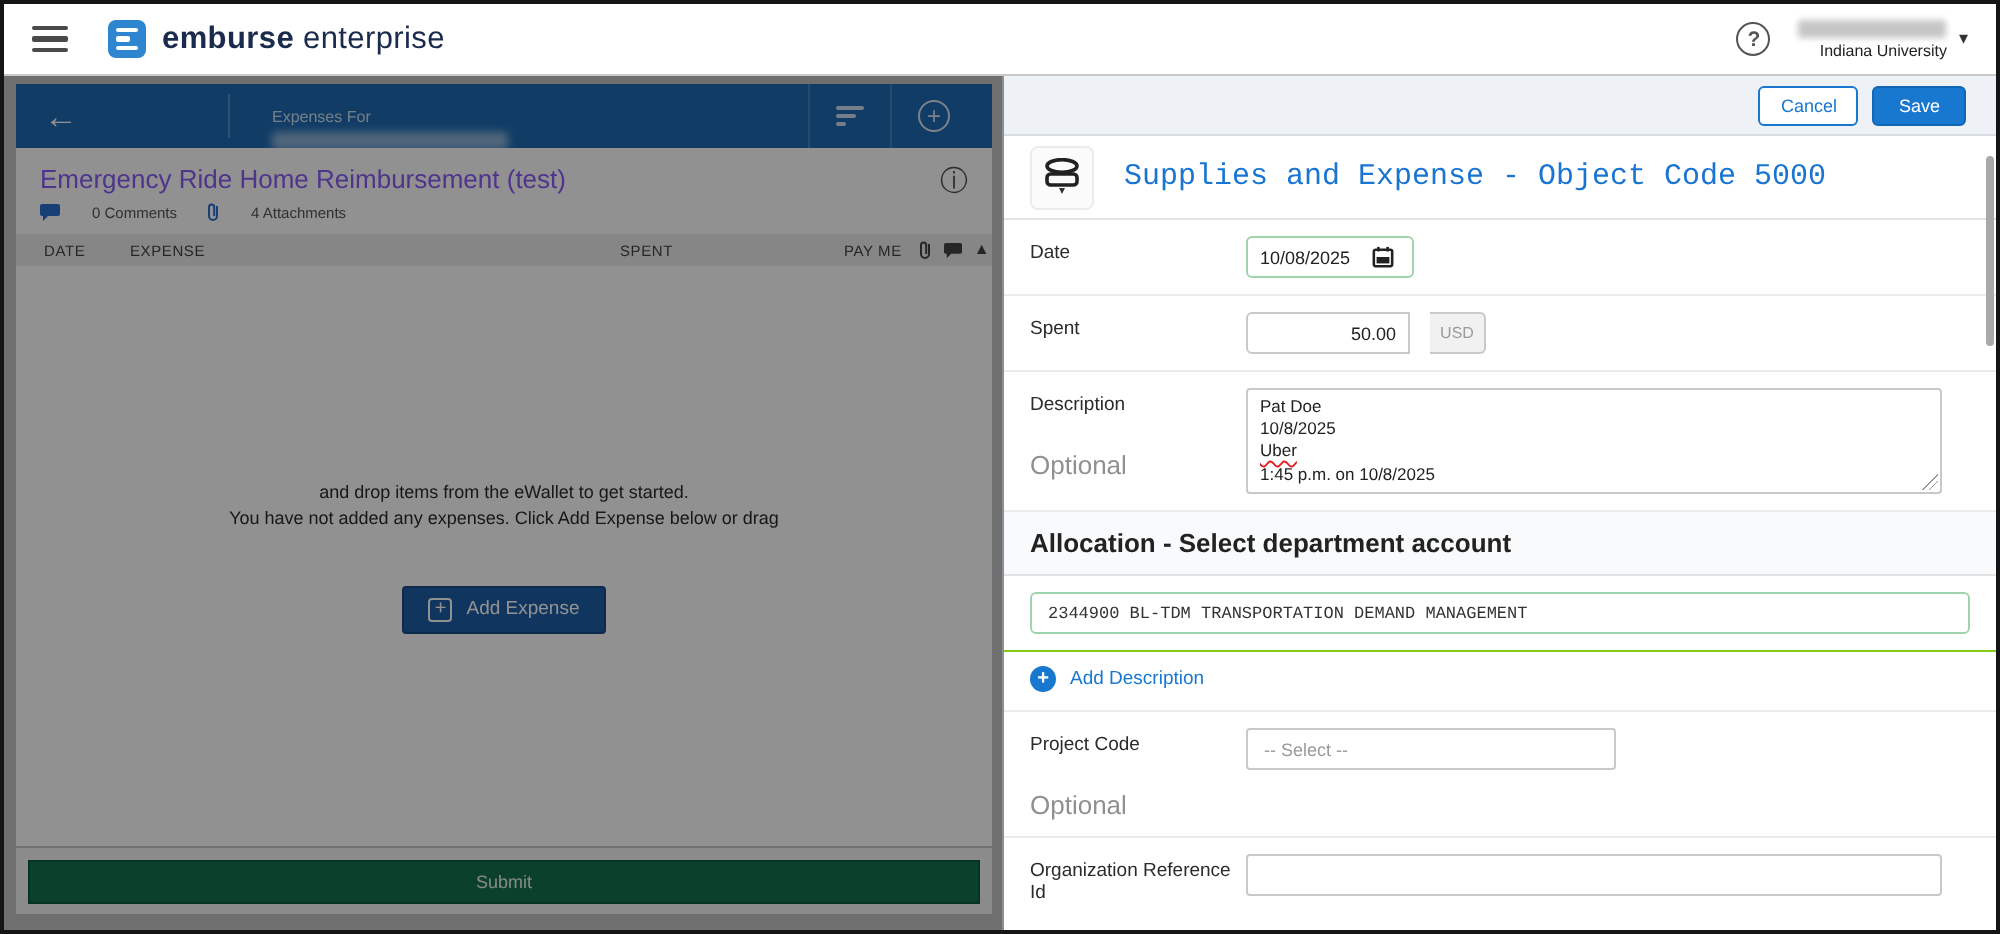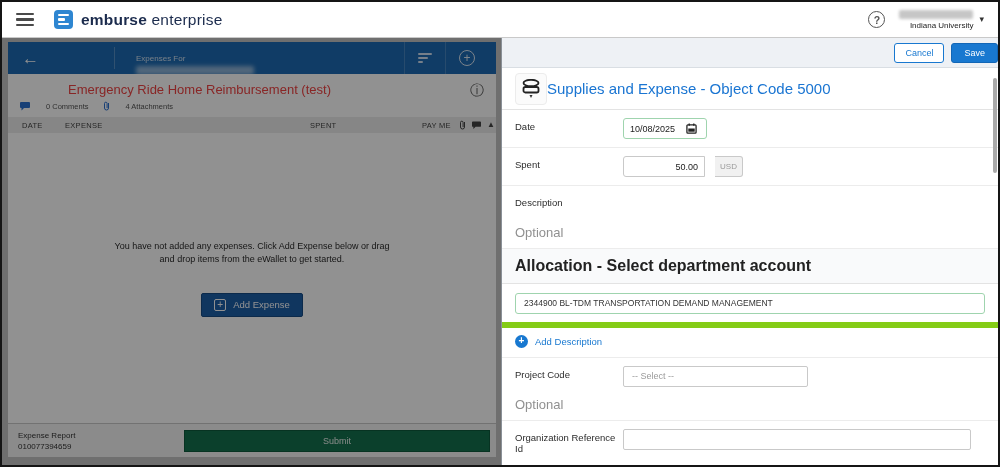--- a/index.html
+++ b/index.html
@@ -39,21 +39,21 @@
   .expenses-for { position:absolute; left:128px; top:12px; }
   .expenses-for .lbl { font-size:8px; color:rgba(255,255,255,.78); }
   .name-blur { width:118px; height:9px; margin-top:3px; background:rgba(255,255,255,.5); border-radius:2px; filter:blur(2px); }
   .bluebar-right { position:absolute; right:8px; top:0; bottom:0; display:flex; align-items:center; }
   .bb-icon { padding:0 13px; height:100%; display:flex; align-items:center; border-left:1px solid rgba(255,255,255,.18); cursor:pointer; }
   .sort-icon { display:flex; flex-direction:column; gap:2.5px; align-items:center; }
   .sort-icon i { height:1.8px; background:#cfe0f2; border-radius:1px; display:block; }
   .plus-circle-o { width:16px; height:16px; border:1.5px solid #d9e6f4; border-radius:50%; color:#d9e6f4; font-size:12px; display:flex; align-items:center; justify-content:center; line-height:1; }
 
   .card-titlebox { padding:8px 12px 0 12px; display:flex; justify-content:space-between; align-items:flex-start; }
-  .report-title { font-size:13px; color:#ef4444;margin-left:48px; }
+  .report-title { font-size:13px; color:#8b5cf6; }
   .info-icon { font-size:14px; color:#555; cursor:pointer; line-height:1; margin-top:1px; }
   .card-meta { padding:4px 12px 6px 12px; display:flex; align-items:center; gap:14px; }
   .meta-item { display:flex; align-items:center; gap:16px; font-size:7.5px; color:#555; }
 
   .thead { height:16px; background:#ececec; display:flex; align-items:center; font-size:7.5px; color:#444; letter-spacing:.3px; flex:0 0 auto; }
   .thead .c-date { width:43px; margin-left:14px; }
   .thead .c-expense { width:245px; }
   .thead .c-spent { width:112px; }
   .thead .c-payme { }
   .thead-icons { display:flex; align-items:center; gap:6px; margin-left:8px; color:#444; }
@@ -68,45 +68,45 @@
   .cf-col2 { flex:0 0 168px; border-left:1px solid #d2d2d2; padding-left:10px; }
   .cf-label { font-size:8px; color:#333; }
   .cf-value { font-size:8px; color:#333; margin-top:2px; }
   .cf-amount { margin-top:1px; }
   .cf-amount b { font-size:12.5px; color:#111; }
   .cf-amount span { font-size:7.5px; color:#555; margin-left:3px; }
   .submit-btn { flex:1 1 auto; margin:0 6px; height:22px; background:#15714e; border:1px solid #0e5a3d; color:#eaf2ee; font-size:9px; display:flex; align-items:center; justify-content:center; cursor:pointer; }
 
   
   .right-panel { position:absolute; top:36px; left:499px; right:0; bottom:0; background:#fff; border-left:1px solid #8a9097; }
-  .action-bar { height:30px; background:#eef1f5; border-bottom:1px solid #d9dee3; display:flex; align-items:center; justify-content:flex-end; gap:7px; }
+  .action-bar { height:30px; background:#eef1f5; border-bottom:1px solid #d9dee3; display:flex; align-items:center; justify-content:flex-end; gap:7px; padding-right:15px; }
   .btn-cancel { height:20px; padding:0 10px; background:#fff; border:1px solid #1878d0; border-radius:3px; color:#1878d0; font-size:9px; cursor:pointer; }
   .btn-save { height:20px; padding:0 12px; background:#1878d0; border:1px solid #1266b6; border-radius:3px; color:#fff; font-size:9px; cursor:pointer; }
 
   .entity-row { height:42px; display:flex; align-items:center; padding:0 13px; border-bottom:1px solid #e3e3e3; }
   .entity-icon-btn { width:32px; height:32px; background:#fbfbfb; border:1px solid #ececec; border-radius:4px; display:flex; flex-direction:column; align-items:center; justify-content:center; cursor:pointer; }
   .entity-icon-btn .caret { font-size:6px; color:#333; line-height:1; margin-top:-1px; }
-  .entity-title { margin-left:0; font-size:15px; color:#1a75d2; font-weight:500; }
+  .entity-title { margin-left:15px; font-size:15px; color:#1a75d2; font-weight:500;font-family:Liberation Mono, monospace; }
 
   .frow { display:flex; align-items:flex-start; padding:8px 13px; border-bottom:1px solid #ececec; }
   .flabel { flex:0 0 108px; padding-top:3px; }
   .flabel .l { font-size:9.5px; color:#2b2b2b; }
   .flabel .o { font-size:13px; color:#909090; margin-top:17px; }
   .date-box { width:84px; height:21px; border:1.5px solid #9fd4ae; border-radius:3px; display:flex; align-items:center; padding:0 6px; gap:8px; background:#fff; }
   .date-box input { border:none; outline:none; width:48px; font-size:9px; color:#222; font-family:inherit; }
   .spent-wrap { display:flex;gap:10px; }
   .spent-wrap input { width:82px; height:21px; border:1px solid #c9c9c9; border-radius:3px 0 0 3px; font-size:9px; color:#222; text-align:right; padding-right:6px; outline:none; font-family:inherit; }
   .usd-addon { width:28px; height:21px; background:#f1f1f1; border:1px solid #c9c9c9; border-left:none; border-radius:0 3px 3px 0; font-size:8px; color:#9a9a9a; display:flex; align-items:center; justify-content:center; }
   .desc-box { flex:1 1 auto; margin-right:14px; min-height:46px; border:1px solid #c9c9c9; border-radius:2px; padding:3px 6px; font-size:8.5px; color:#222; line-height:1.32; position:relative; cursor:text; }
   .desc-box .misspell { text-decoration:underline; text-decoration-style:wavy; text-decoration-color:#e02020; text-decoration-thickness:1px; }
   .resize-handle { position:absolute; right:1px; bottom:1px; width:8px; height:8px; background:
       linear-gradient(135deg, transparent 0 50%, #999 50% 55%, transparent 55% 70%, #999 70% 75%, transparent 75%); cursor:nwse-resize; }
 
-  .sec-header { padding:8px 13px; background:#f9fafb; border-bottom:1px solid #e3e3e3; font-size:16px; font-weight:700; color:#222; display:flex; align-items:center; }
-  .alloc-row { padding:8px 13px; border-bottom:6px solid #84cc16; }
+  .sec-header { padding:8px 13px; background:#f9fafb; border-bottom:1px solid #e3e3e3; font-size:13px; font-weight:700; color:#222; display:flex; align-items:center; }
+  .alloc-row { padding:8px 13px; border-bottom:1px solid #84cc16;font-family:Liberation Mono, monospace; }
   .alloc-input { width:100%; height:21px; border:1.5px solid #9fd4ae; border-radius:3px; font-size:8.5px; color:#333; padding:0 8px; outline:none; font-family:inherit; }
   .addalloc-row { padding:7px 13px 9px 13px; border-bottom:1px solid #ececec; display:flex; align-items:center; gap:7px; cursor:pointer; }
   .plus-circle-f { width:13px; height:13px; background:#1878d0; border-radius:50%; color:#fff; font-size:10px; font-weight:700; display:flex; align-items:center; justify-content:center; line-height:1; }
   .addalloc-label { font-size:9.5px; color:#1878d0; }
   .select-box { width:185px; height:21px; border:1px solid #c9c9c9; border-radius:2px; display:flex; align-items:center; padding:0 8px; font-size:9px; color:#9a9a9a; background:#fff; cursor:pointer; }
   .orgref-input { flex:1 1 auto; margin-right:14px; height:21px; border:1px solid #c9c9c9; border-radius:2px; outline:none; font-size:9px; padding:0 6px; font-family:inherit; }
 
   .attach-header { justify-content:space-between; }
   .attach-icons { display:flex; align-items:center; gap:9px; }
   .grid-icon { width:13px; height:13px; display:grid; grid-template-columns:repeat(3,1fr); gap:1px; cursor:pointer; }
@@ -209,34 +209,30 @@
             </svg>
           <svg width="9" height="9" viewBox="0 0 10 9">
               <path d="M1 0h8a1 1 0 0 1 1 1v4a1 1 0 0 1-1 1H4L1.5 8.5V6H1a1 1 0 0 1-1-1V1a1 1 0 0 1 1-1z" fill="#444"></path>
             </svg>
           <span style="font-size:8px;line-height:1">▲</span>
         </span>
       </div>
 
       <div class="empty-zone">
         <div class="empty-text">
+          <div>and drop items from the eWallet to get started.</div>
           <div>You have not added any expenses. Click Add Expense below or drag</div>
-          <div>and drop items from the eWallet to get started.</div>
         </div>
         <div class="add-expense-btn">
           <span class="boxplus">+</span>
           <span>Add Expense</span>
         </div>
       </div>
 
       <div class="card-footer">
-        <div class="cf-col1">
-          <div class="cf-label">Expense Report</div>
-          <div class="cf-value">010077394659</div>
-        </div>
         <div class="submit-btn">Submit</div>
       </div>
     </div>
     <div class="dim-overlay"></div>
   </section>
 
   <section class="right-panel">
 
     <div class="action-bar">
       <button class="btn-cancel">Cancel</button>
@@ -277,20 +273,27 @@
         <input value="50.00" style="">
         <div class="usd-addon">USD</div>
       </div>
     </div>
 
     <div class="frow">
       <div class="flabel">
         <div class="l">Description</div>
         <div class="o">Optional</div>
       </div>
+      <div class="desc-box">
+        <div>Pat Doe</div>
+        <div>10/8/2025</div>
+        <div><span class="misspell">Uber</span></div>
+        <div>1:45 p.m. on 10/8/2025</div>
+        <span class="resize-handle"></span>
+      </div>
     </div>
 
     <div class="sec-header">Allocation - Select department account</div>
     <div class="alloc-row">
       <input class="alloc-input" value="2344900 BL-TDM TRANSPORTATION DEMAND MANAGEMENT" style="">
     </div>
     <div class="addalloc-row">
       <span class="plus-circle-f">+</span>
       <span class="addalloc-label">Add Description</span>
     </div>

